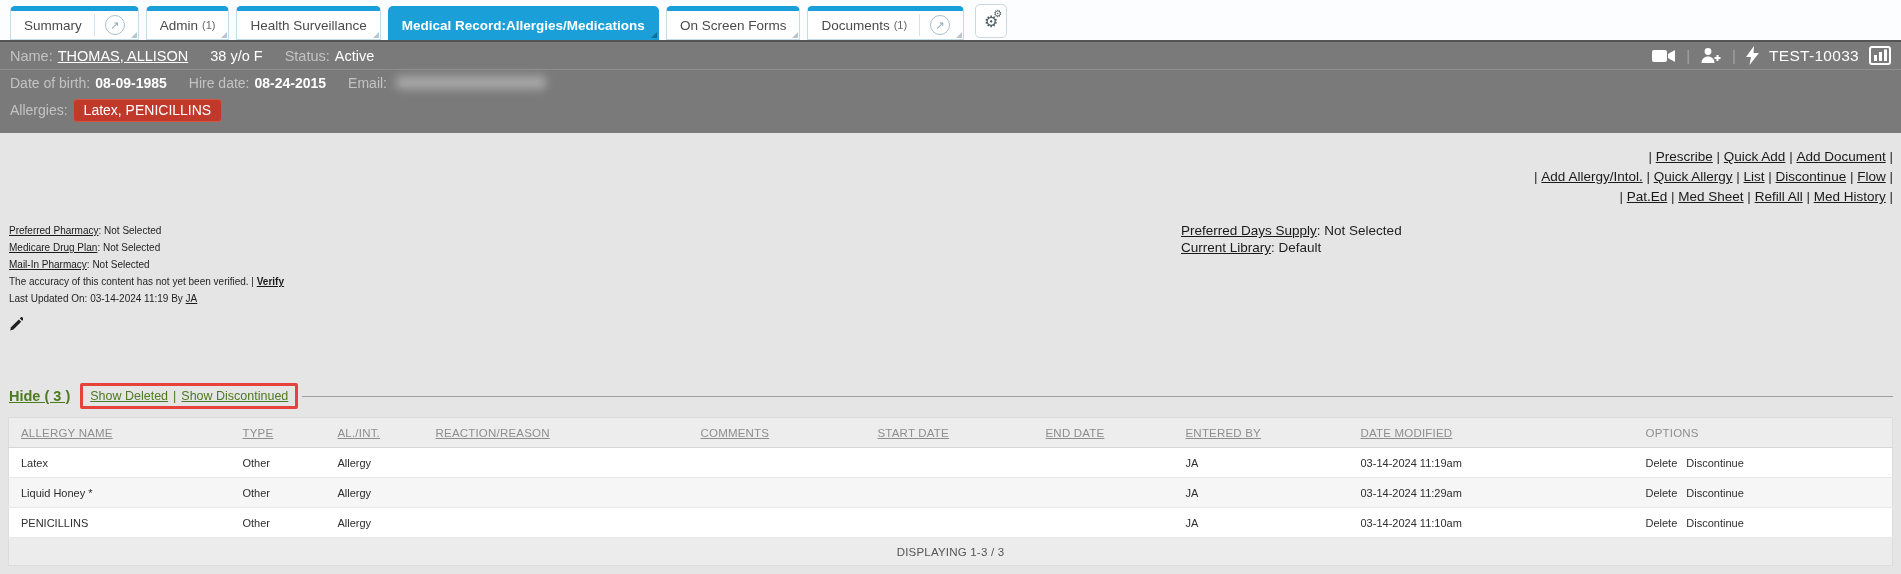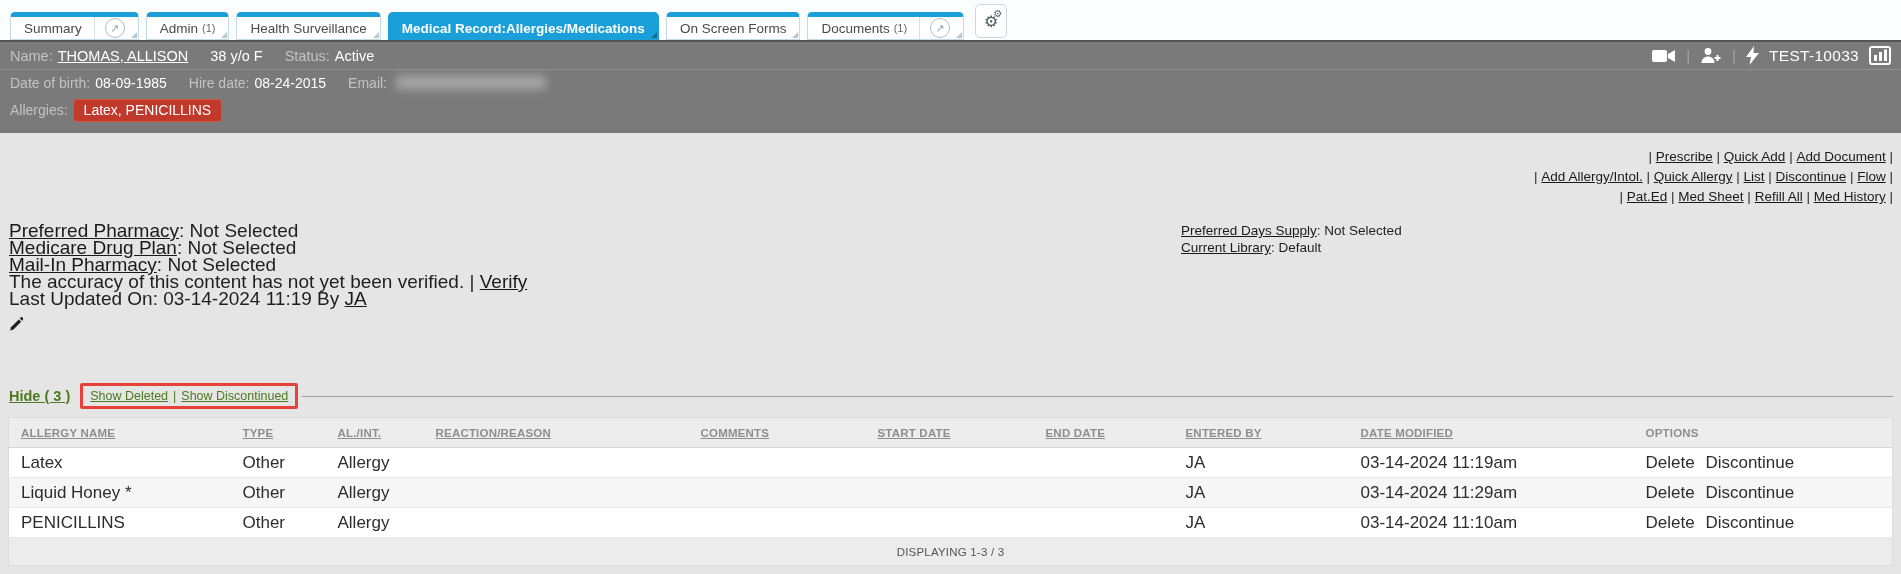--- a/index.html
+++ b/index.html
@@ -8,21 +8,21 @@
     font-family: "Liberation Sans", sans-serif;
     background:#ffffff; overflow:hidden; position:relative;
   }
 
   
   .tabbar {
     height:40px; background:#fbfdfe; display:flex; align-items:flex-end;
     padding:0 0 0 10px; position:relative;
   }
   .tab {
-    position:relative; display:flex; align-items:center; height:28px;
+    position:relative; display:flex; align-items:center; height:34px;
     background:#ffffff; border:1px solid #c4dcea; border-top:5px solid #1b9fd8;
     border-radius:5px 5px 0 0; padding:0 13px; margin-right:7px;
     font-size:13.5px; color:#4a4a4a; cursor:pointer; white-space:nowrap;
   }
   .tab::after {
     content:""; position:absolute; right:1px; bottom:1px;
     border-left:6px solid transparent; border-bottom:6px solid #b9c6ce;
   }
   .tab.active {
     background:#1b9fd8; border-color:#1b9fd8; color:#ffffff; font-weight:bold;
@@ -82,29 +82,29 @@
   .action-links {
     position:absolute; top:14px; right:8px; text-align:right;
     font-size:13.5px; color:#2a2a2a; line-height:20px;
   }
   .action-links a {
     color:#1a1a1a; text-decoration:underline; cursor:pointer; font-weight:500;
   }
   .alink-sep { color:#2a2a2a; }
 
   .info-left {
-    position:absolute; left:9px; top:89px; font-size:19px; color:#1f1f1f;
+    position:absolute; left:9px; top:89px; font-size:10px; color:#1f1f1f;
     line-height:17px;
   }
   .info-mid {
     position:absolute; left:1181px; top:89px; font-size:13.5px; color:#1f1f1f;
     line-height:17px;
   }
   .info-line a, .link-u { color:#1a1a1a; text-decoration:underline; cursor:pointer; }
-  .bold { font-weight:normal; }
+  .bold { font-weight:bold; }
   .pencil { position:absolute; left:8px; top:182px; cursor:pointer; }
 
   
   .section-head {
     position:absolute; left:9px; right:8px; top:250px;
     display:flex; align-items:center;
   }
   .hide-link {
     color:#4c7a1e; font-weight:bold; font-size:14.5px; text-decoration:underline;
     cursor:pointer; margin-right:10px; white-space:nowrap;text-align:center;
@@ -121,27 +121,27 @@
     color:#4c7a1e; font-size:12.5px; text-decoration:underline; cursor:pointer;
   }
   .show-sep { color:#4c7a1e; font-size:12.5px; margin:0 5px; }
   .head-rule { flex:1; border-top:1px solid #9e9e9e; margin-left:4px; }
 
   
   .allergy-table-wrap { position:absolute; left:8px; right:8px; top:284px; }
   table { width:100%; border-collapse:collapse; background:#fff; border:1px solid #dcdcdc; }
   thead th {
     background:#ededed; height:30px; text-align:left; font-size:11.5px;
-    color:#8e8e8e; font-weight:bold; padding-left:12px; letter-spacing:.2px;
+    color:#8e8e8e; font-weight:normal; padding-left:12px; letter-spacing:.2px;
     border-bottom:1px solid #d6d6d6;
   }
   thead th span { text-decoration:underline; cursor:pointer; }
   thead th span.no-sort { text-decoration:none; cursor:default;text-align:right; }
   tbody td {
-    height:30px; font-size:17px; color:#2d2d2d; padding-left:12px;
+    height:30px; font-size:11px; color:#2d2d2d; padding-left:12px;
     border-bottom:1px solid #e8e8e8;
   }
   tbody tr:nth-child(even) td { background:#f6f6f6; }
   .opt-link { cursor:pointer; margin-right:6px; }
   tfoot td {
     background:#ececec; height:28px; text-align:center; font-size:11.5px;
     color:#555; letter-spacing:.2px;
   }
 </style>
 </head>

